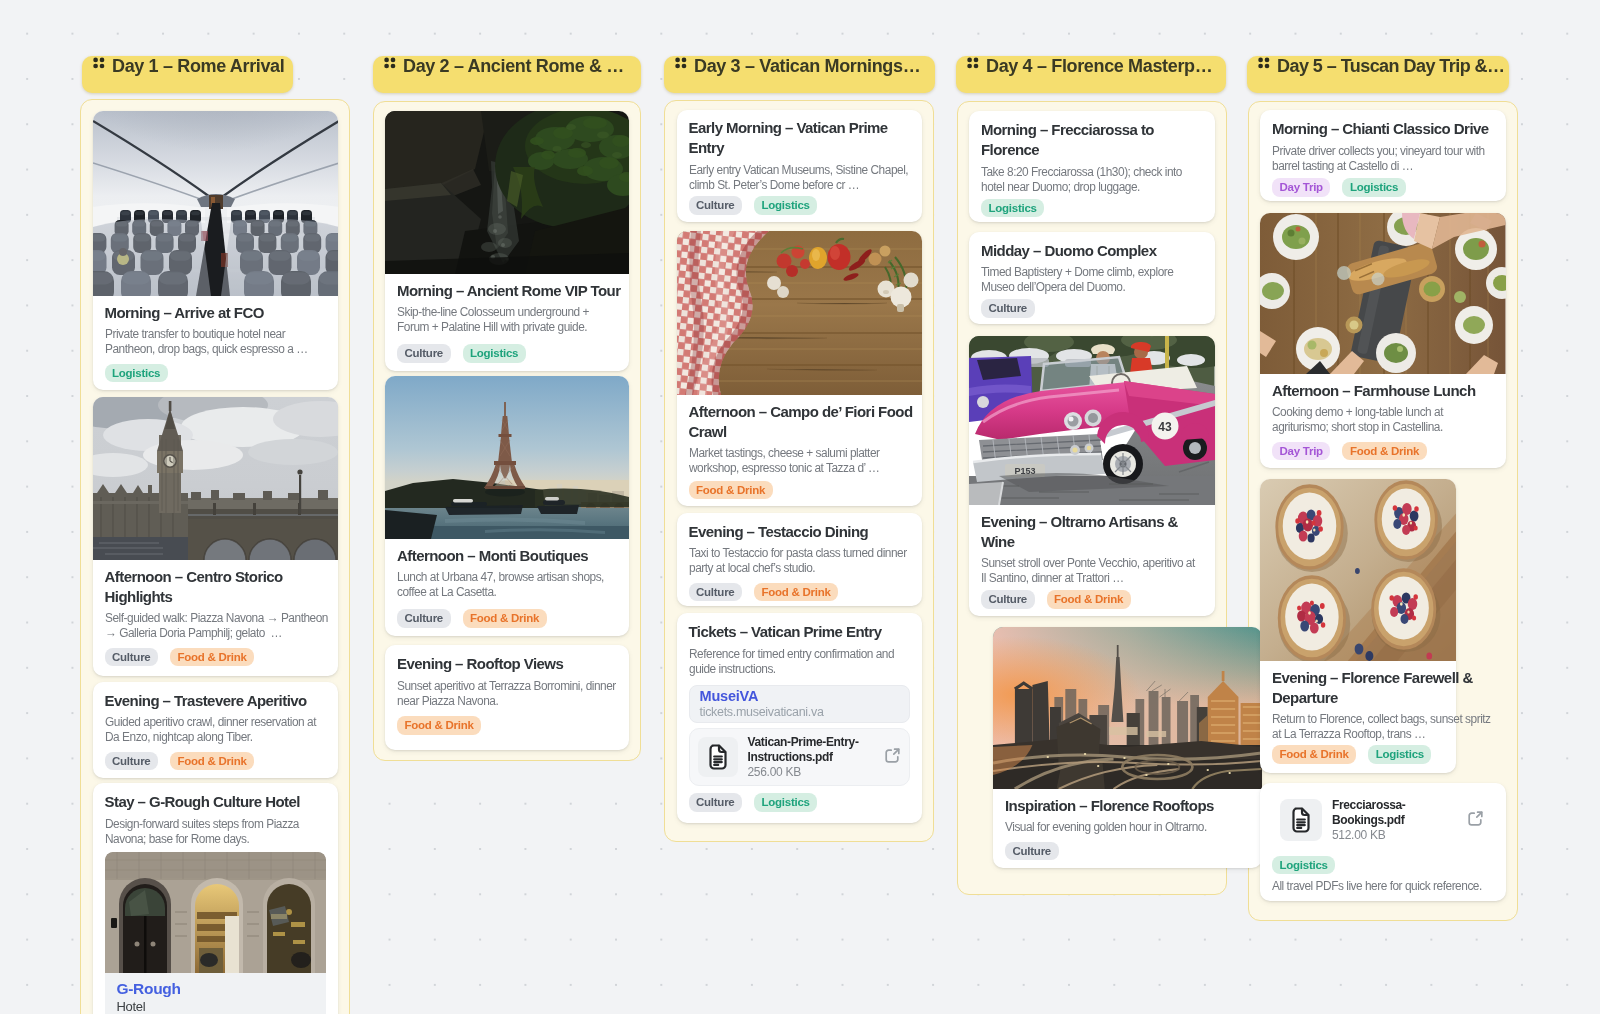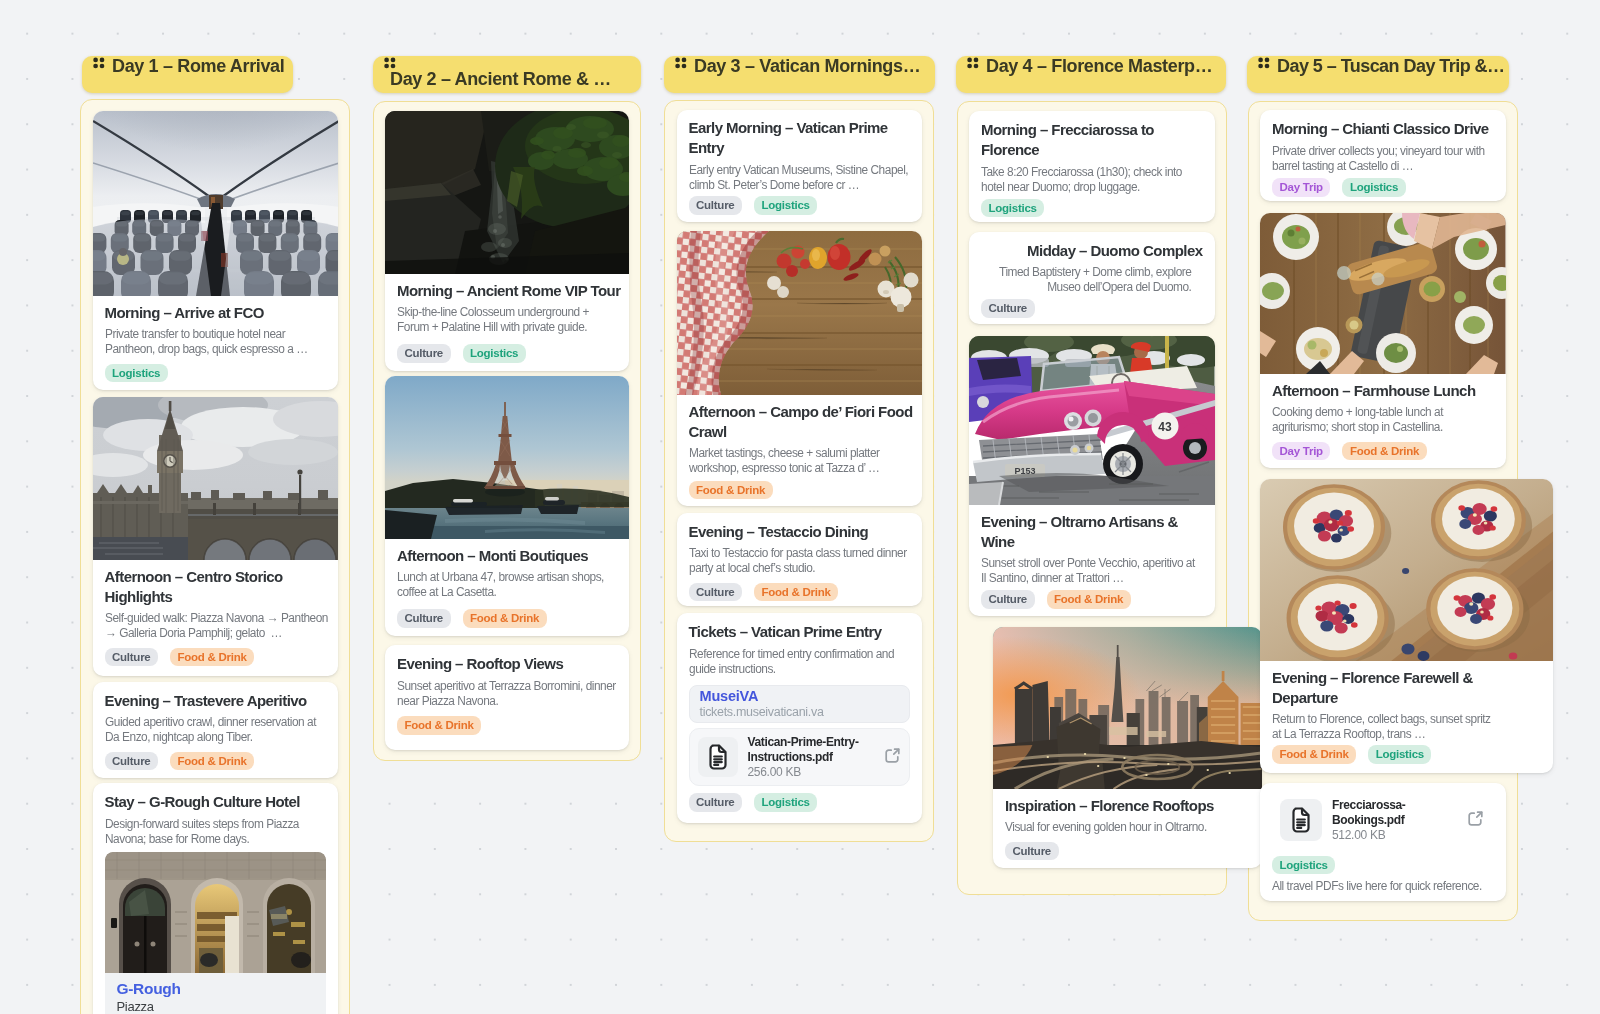--- a/index.html
+++ b/index.html
@@ -49,21 +49,21 @@
     <svg class="grip" viewBox="0 0 13 13">
       <g fill="#2B2B1D">
         <circle cx="3.6" cy="3.9" r="2.35"></circle>
         <circle cx="10" cy="3.9" r="2.35"></circle>
         <circle cx="3.6" cy="10" r="2.35"></circle>
         <circle cx="10" cy="10" r="2.35"></circle>
       </g>
     </svg>
     <span class="t">Day 1 – Rome Arrival</span>
   </div>
-<div class="hd" style="left:373px;top:56px;width:268px;flex-direction:column;">
+<div class="hd" style="left:373px;top:56px;width:268px;">
     <svg class="grip" viewBox="0 0 13 13">
       <g fill="#2B2B1D">
         <circle cx="3.6" cy="3.9" r="2.35"></circle>
         <circle cx="10" cy="3.9" r="2.35"></circle>
         <circle cx="3.6" cy="10" r="2.35"></circle>
         <circle cx="10" cy="10" r="2.35"></circle>
       </g>
     </svg>
     <span class="t">Day 2 – Ancient Rome &amp; …</span>
   </div>
@@ -379,21 +379,21 @@
             <circle cx="184" cy="60" r="3"></circle>
           </g>
 <path d="M164 58 L180 54 L184 70 L168 74 Z" fill="#687888" opacity="0.5"></path>
 <ellipse cx="196" cy="108" rx="10" ry="8" fill="#23201C"></ellipse>
 <path d="M66 121 V50 L86 50 V121 Z" fill="#ABA295"></path>
 <path d="M138 121 V50 L158 50 V121 Z" fill="#ABA295"></path>
 <path d="M70 60 h12 M70 72 h12 M70 84 h12 M142 60 h12 M142 72 h12 M142 84 h12" stroke="#968D80" stroke-width="1.5"></path>
         </svg>
         <div class="bmb">
           <div class="bmt">G-Rough</div>
-          <div class="bms">Piazza</div>
+          <div class="bms">Hotel</div>
           <div class="stars">★★★★★ <span style="color:#5F6368;letter-spacing:-0.3px;">4.5 (408) · 5-star hotel</span></div>
         </div>
       </div>
     </div>
   </div>
 <div class="card" style="left:385px;top:110.5px;width:244px;">
     <svg class="cimg" style="border-radius:10px 10px 0 0" width="244" height="163" viewBox="0 0 244 163" preserveAspectRatio="none">
 <rect width="244" height="163" fill="#151613"></rect>
 <path d="M0 0 H104 L90 58 L34 86 L0 80 Z" fill="#26251E"></path>
 <path d="M30 84 L88 58 L96 74 L40 96 Z" fill="#32312A" opacity="0.7"></path>
@@ -668,21 +668,21 @@
   </div>
 <div class="card" style="left:969px;top:111px;width:245.5px;">
     <div class="cb" style="padding-top:9px;padding-bottom:4.5px;--tmt:4px;">
       <h3>Morning – Frecciarossa to<br>Florence</h3>
       <p>Take 8:20 Frecciarossa (1h30); check into<br>hotel near Duomo; drop luggage.</p>
       <div class="tags">
         <span class="tag tl">Logistics</span>
       </div>
     </div>
   </div>
-<div class="card" style="left:969px;top:231.5px;width:245.5px;text-align:right;">
+<div class="card" style="left:969px;top:231.5px;width:245.5px;">
     <div class="cb" style="padding-top:9px;padding-bottom:6.5px;--tmt:4px;">
       <h3>Midday – Duomo Complex</h3>
       <p>Timed Baptistery + Dome climb, explore<br>Museo dell’Opera del Duomo.</p>
       <div class="tags">
         <span class="tag tc">Culture</span>
       </div>
     </div>
   </div>
 <div class="card" style="left:969px;top:335.5px;width:245.5px;">
     <svg class="cimg" style="border-radius:10px 10px 0 0" width="245.5" height="169" viewBox="0 0 245.5 169" preserveAspectRatio="none">
@@ -989,21 +989,21 @@
 </svg>
     <div class="cb" style="">
       <h3>Afternoon – Farmhouse Lunch</h3>
       <p>Cooking demo + long-table lunch at<br>agriturismo; short stop in Castellina.</p>
       <div class="tags">
         <span class="tag td">Day Trip</span>
         <span class="tag tf">Food &amp; Drink</span>
       </div>
     </div>
   </div>
-<div class="card" style="left:1260px;top:478.5px;width:293px;">
+<div class="card" style="left:1260px;top:478.5px;width:196px;">
     <svg class="cimg" style="border-radius:10px 10px 0 0" width="245.5" height="182" viewBox="0 0 245.5 182" preserveAspectRatio="none">
 <defs>
         <linearGradient id="ttbg" x1="0" y1="0" x2="1" y2="1">
 <stop offset="0" stop-color="#D9CBB2"></stop>
           <stop offset="0.5" stop-color="#C4AE8E"></stop>
           <stop offset="1" stop-color="#A98A60"></stop>
         </linearGradient>
       </defs>
 <rect width="245.5" height="182" fill="url(#ttbg)"></rect>
 <path d="M110 182 L246 52 L246 182 Z" fill="#9A7048" opacity="0.8"></path>

